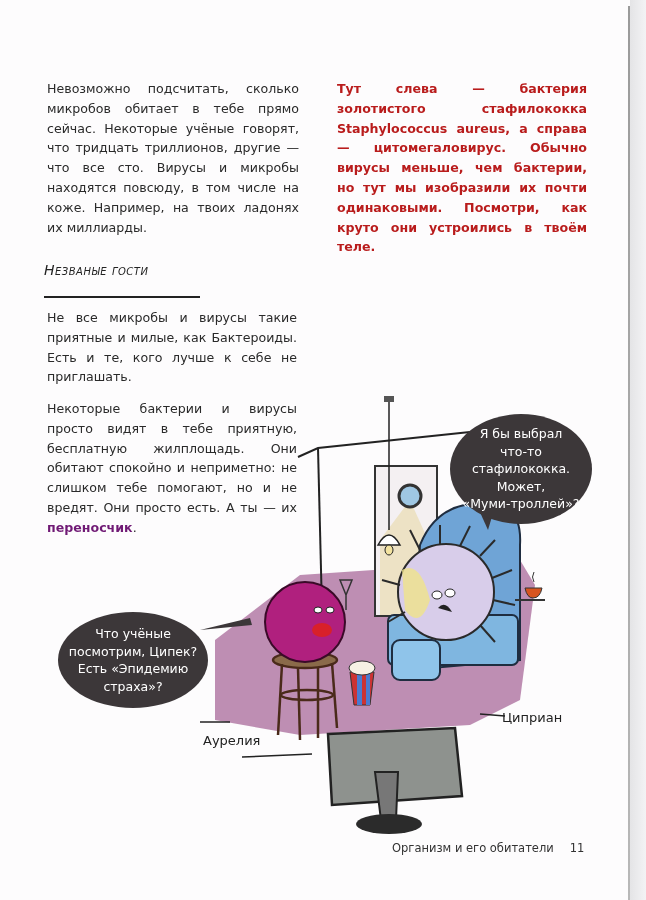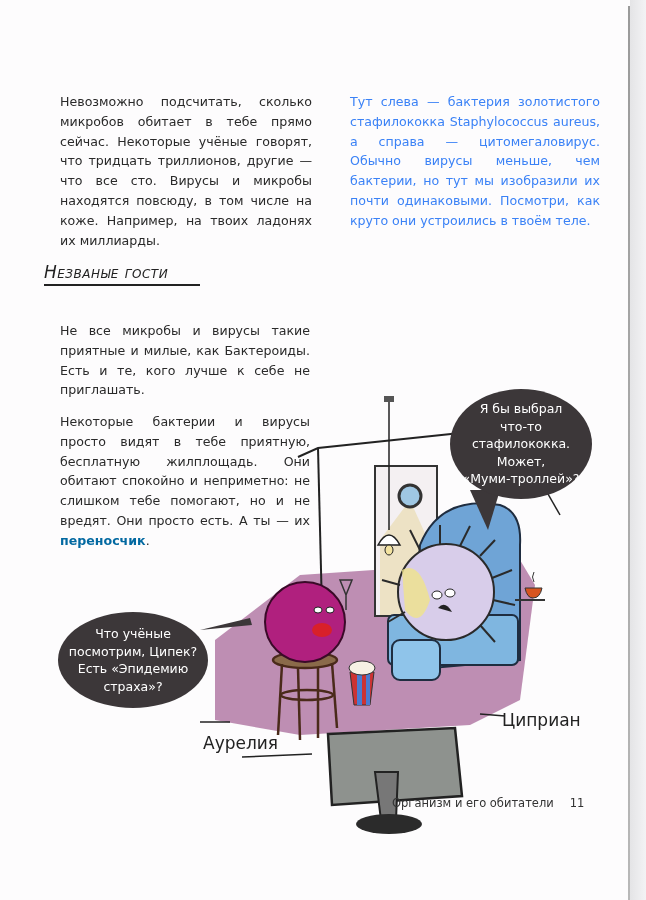--- a/index.html
+++ b/index.html
@@ -12,43 +12,43 @@
     .page-edge {
       position:absolute; left:628px; top:6px; width:2px; height:894px;
       background:linear-gradient(#9a9a9a,#b8b8b8);
     }
     .page-right {
       position:absolute; left:630px; top:0; width:16px; height:900px;
       background:linear-gradient(90deg,#e4e4e6,#f3f3f5);
     }
     .para {
       position:absolute; font-size:12.6px; line-height:19.8px;
-      text-align:justify; margin:16px;
+      text-align:justify; margin:3px;
     }
-    .para.bold { font-weight:normal; color:#3b82f6; }
-    .hl { color:#0369a1; font-weight:bold; }
+    .para.bold { font-weight:bold; color:#b91c1c; }
+    .hl { color:#701a75; font-weight:bold; }
     .heading {
       position:absolute; left:44px; top:262px; width:156px;
       font-family:"DejaVu Sans", sans-serif; font-style:italic;
-      font-size:17px; letter-spacing:0.5px; color:#222;
-      font-variant:small-caps; border-bottom:2px solid #222; padding-bottom:2px;
+      font-size:14px; letter-spacing:0.5px; color:#222;
+      font-variant:small-caps; border-bottom:2px solid #222; padding-bottom:18px;
     }
     .bubble {
       position:absolute; background:#3c3739; color:#fff;
       font-size:12.5px; line-height:17.5px; text-align:center;
       border-radius:50%;
       display:flex; flex-direction:column; align-items:center; justify-content:center;
     }
     .bubble span { display:block; white-space:nowrap; }
     .name-label {
-      position:absolute; font-size:17px; color:#222;
+      position:absolute; font-size:13px; color:#222;
       font-family:"DejaVu Sans", sans-serif;
     }
     .footer {
-      position:absolute; top:796px; left:392px; font-size:11.5px; color:#333;
+      position:absolute; top:841px; left:392px; font-size:11.5px; color:#333;
     }
     .footer .pg { margin-left:16px; }
     svg.illus { position:absolute; left:0; top:0; }
   </style>
 </head>
 <body>
 
 <div class="page-right"></div>
 <div class="page-edge"></div>
 
@@ -141,21 +141,21 @@
   </g>
 
   <line x1="242" y1="757" x2="312" y2="754" stroke="#222" stroke-width="1.5"></line>
   <line x1="200" y1="722" x2="230" y2="722" stroke="#222" stroke-width="1.5"></line>
   <line x1="480" y1="714" x2="505" y2="716" stroke="#222" stroke-width="1.5"></line>
 
   <polygon points="470,490 500,490 488,530" fill="#3c3739"></polygon>
   <polygon points="200,630 250,618 252,625" fill="#3c3739"></polygon>
 </svg>
 
-<div class="bubble" style="left:450px; top:389px; width:142px; height:110px;">
+<div class="bubble" style="left:450px; top:414px; width:142px; height:110px;">
   <span>Я бы выбрал</span>
   <span>что-то</span>
   <span>стафилококка.</span>
   <span>Может,</span>
   <span>«Муми-троллей»?</span>
 </div>
 
 <div class="bubble" style="left:58px; top:612px; width:150px; height:96px;">
   <span>Что учёные</span>
   <span>посмотрим, Ципек?</span>

